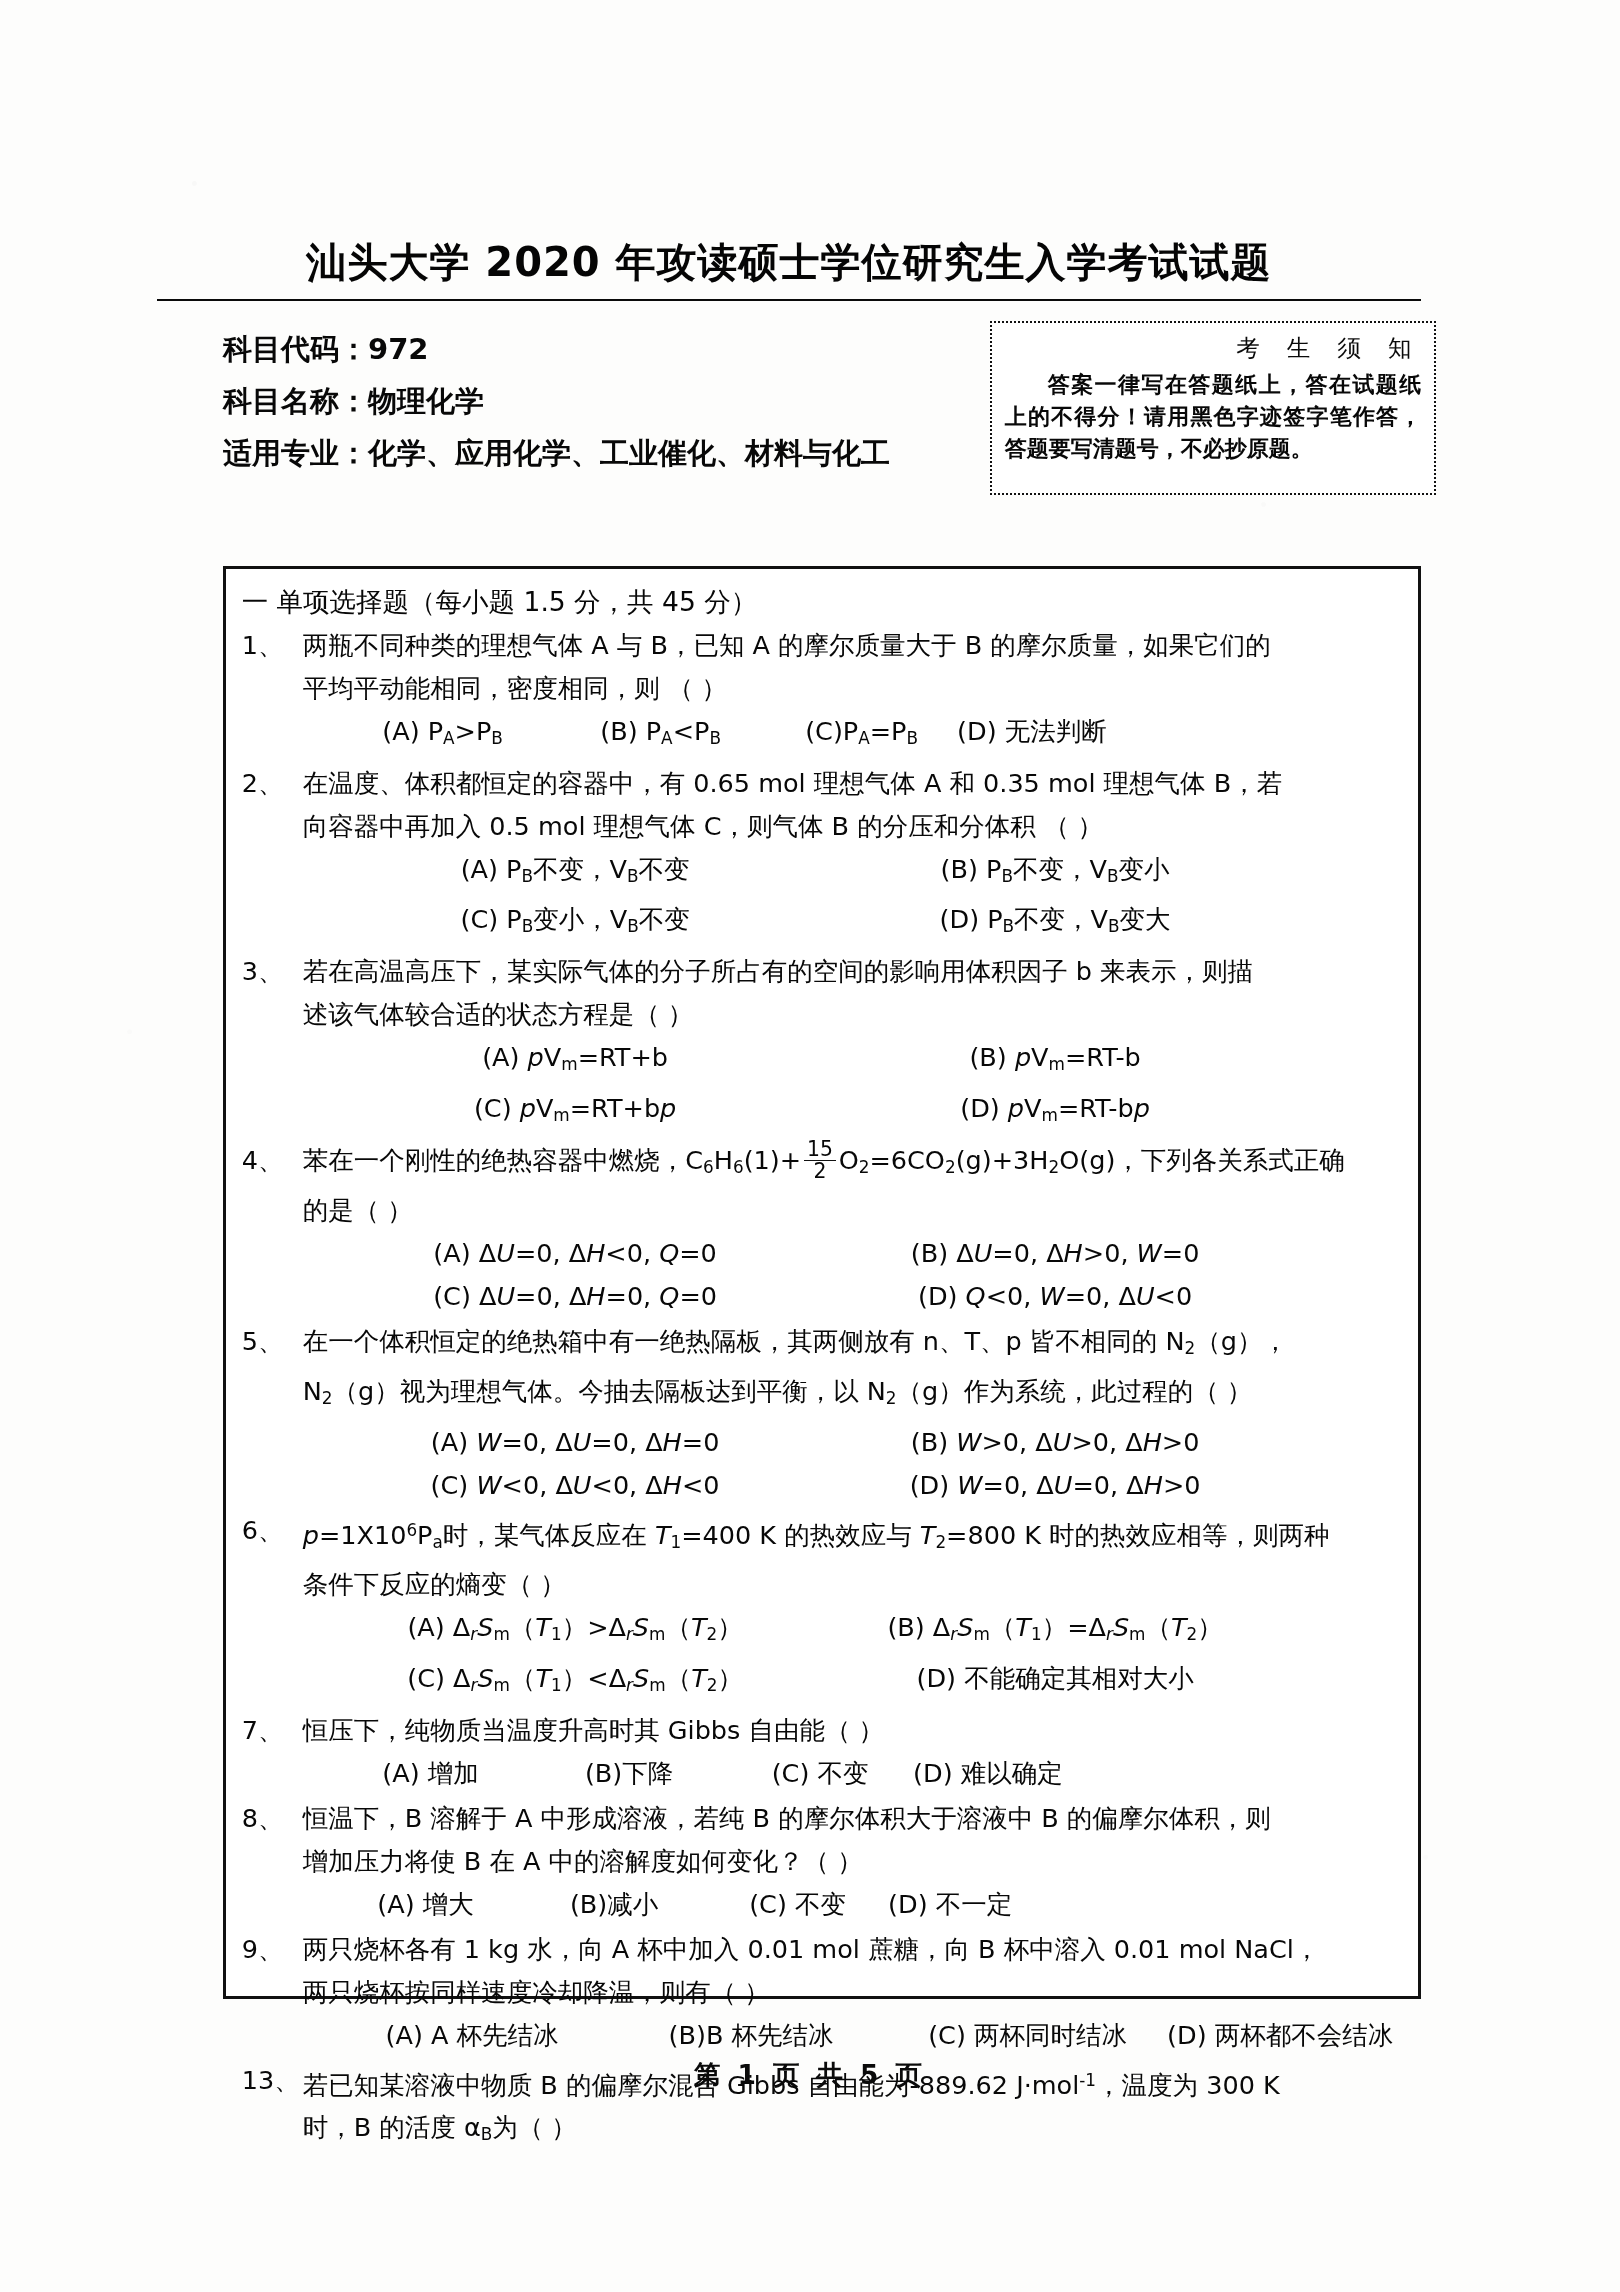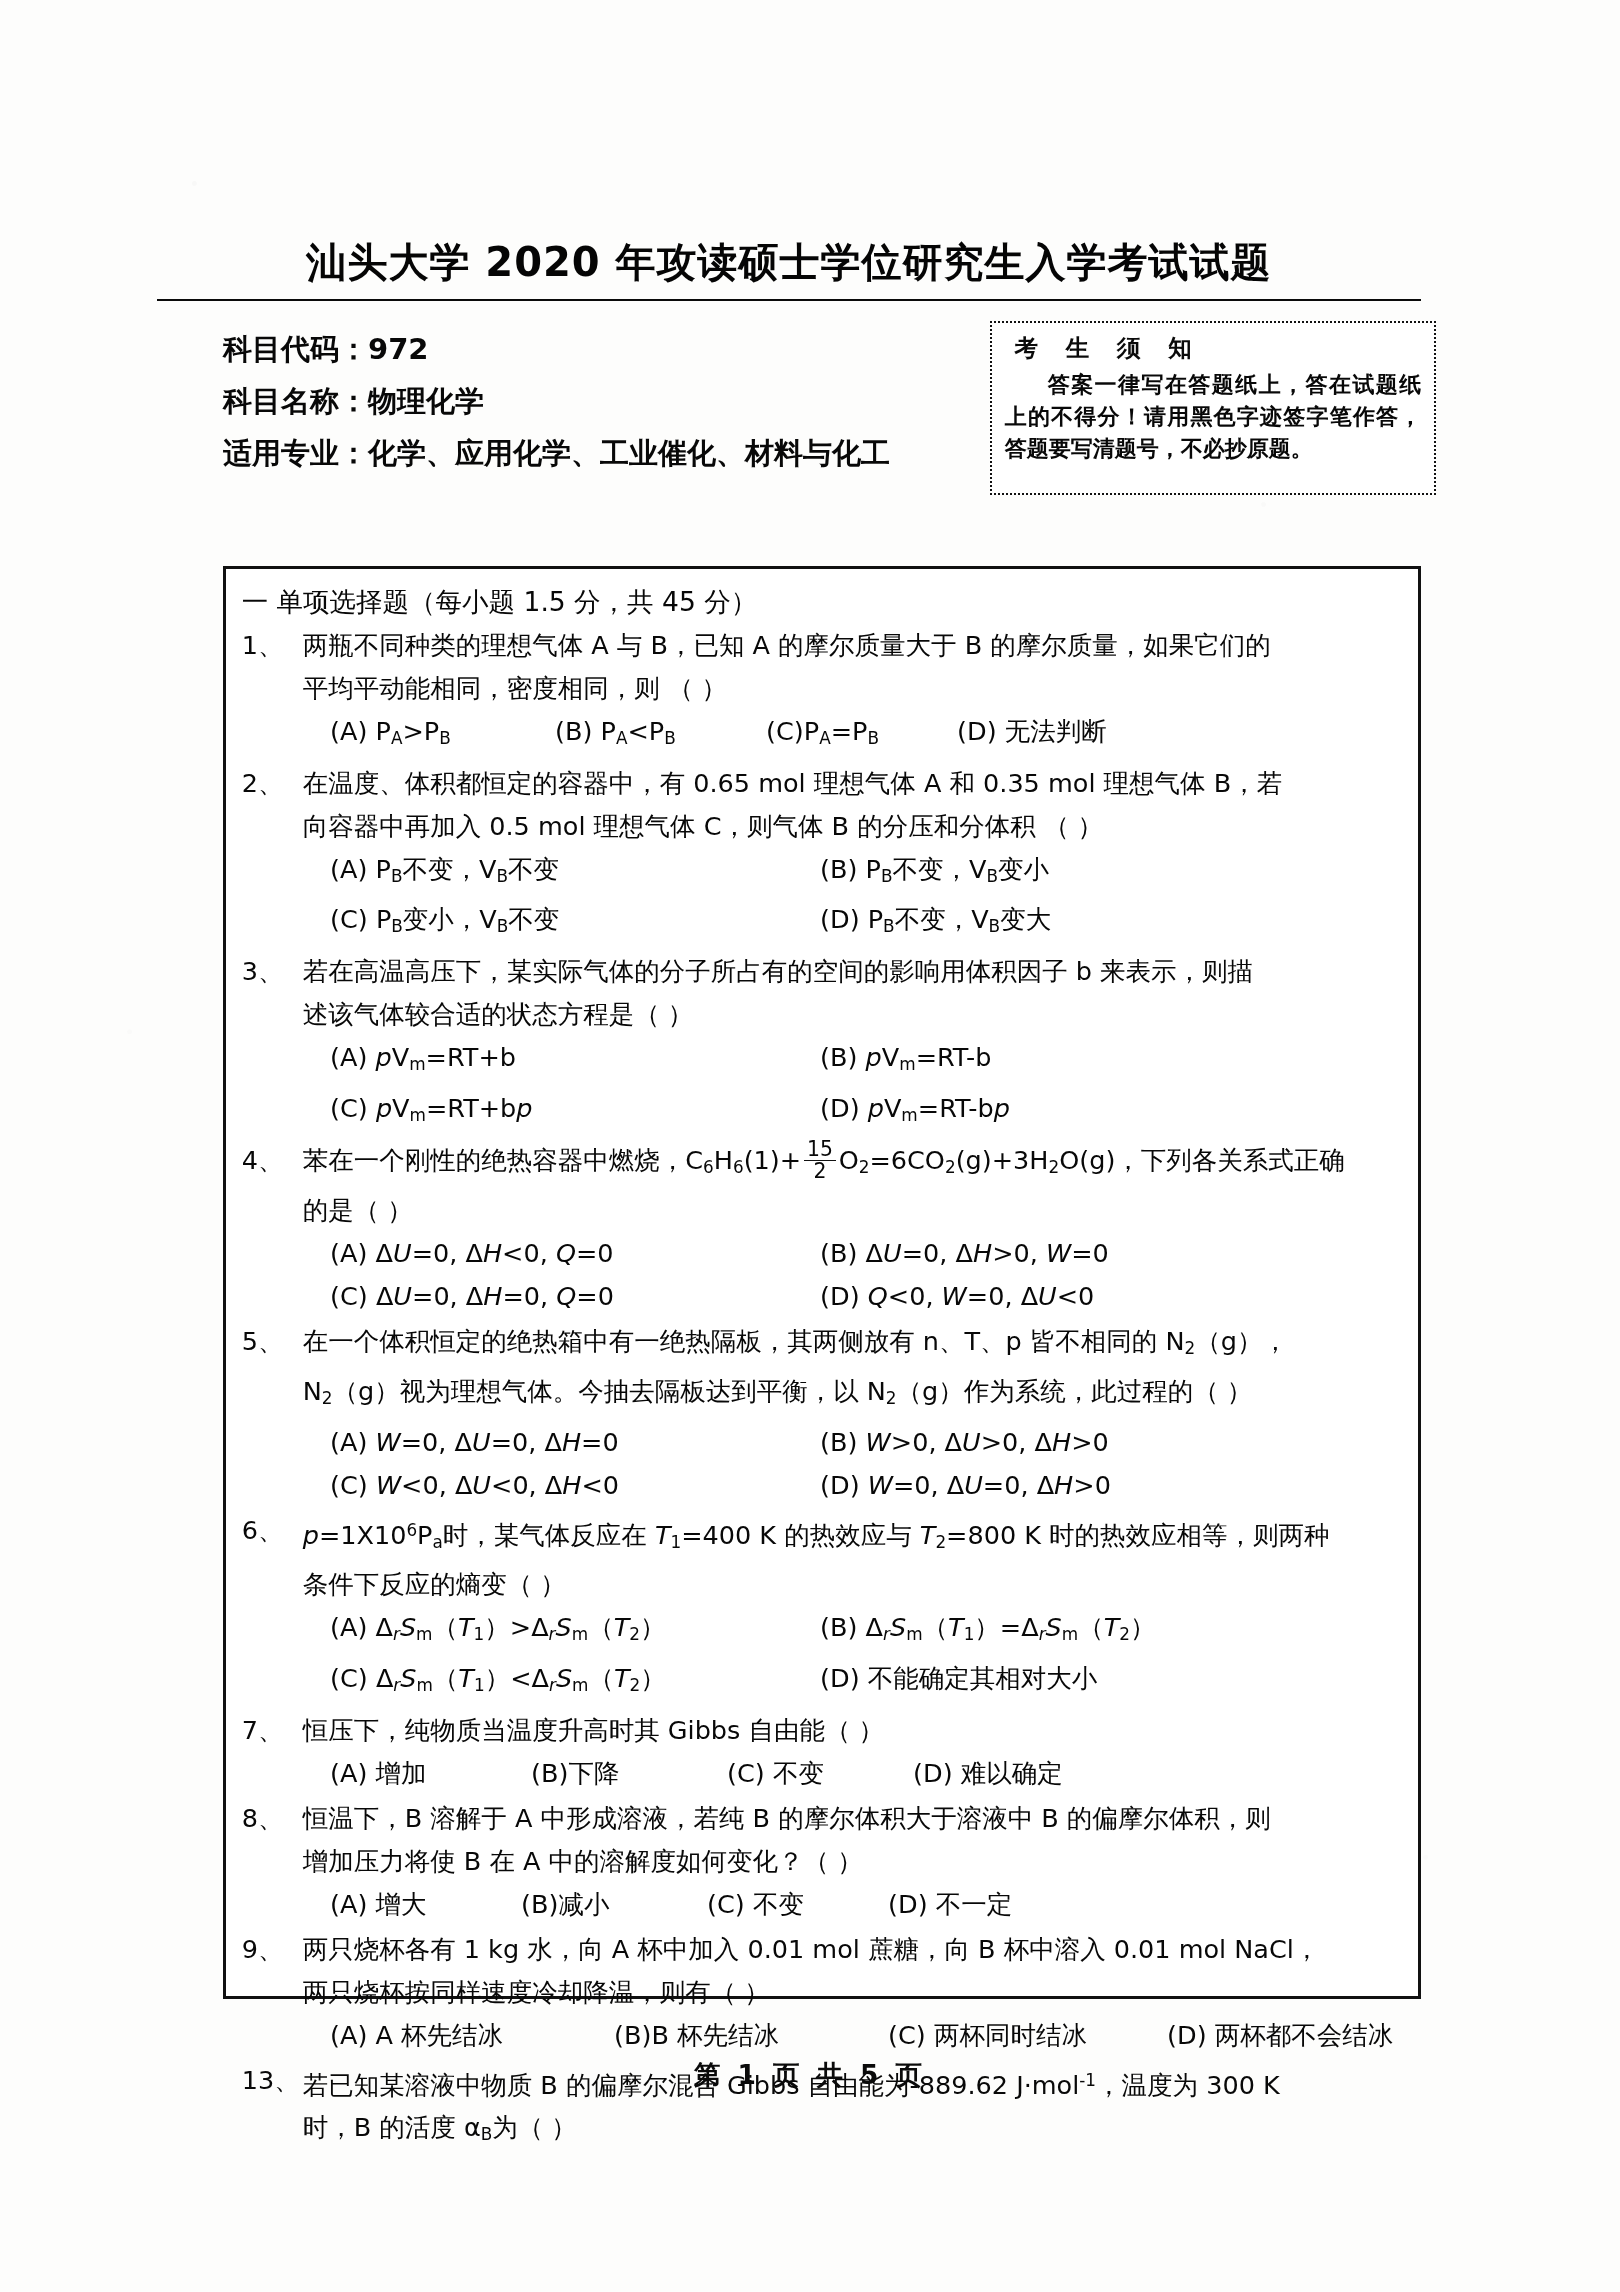--- a/index.html
+++ b/index.html
@@ -86,23 +86,23 @@
     left: 990px;
     top: 321px;
     width: 446px;
     height: 174px;
     border: 2.9px dotted #111;
     box-sizing: border-box;
     padding: 8.8px 12.7px 3.9px 12.7px;
     background: #fff;
   }
   .notice-title {
-    text-align: left;
-    font-family: "DejaVu Sans", sans-serif;
-    font-weight: bold;
+    text-align: right;
+    font-family: "DejaVu Sans", sans-serif;
+    font-weight: normal;
     font-size: 23.5px;
     letter-spacing: 9.8px;
     padding-left: 9.8px;
     margin-bottom: 4.9px;
   }
   .notice-body {
     font-family: "DejaVu Sans", sans-serif;
     font-weight: 600;
     font-size: 22px;
     line-height: 32px;
@@ -160,21 +160,21 @@
   
   .opts {
     display: flex;
     font-size: 25.5px;
     line-height: 43px;
     font-family: "DejaVu Sans", sans-serif;
     padding-left: 27.4px;
     color: #080808;
     white-space: nowrap;
   }
-  .opts .opt { flex: 0 0 auto; }
+  .opts .opt { flex: 0 0 auto; text-align: center; }
 
   
   .opts.two .opt:nth-child(1) { width: 490px; }
   .opts.two .opt:nth-child(2) { width: 470px; }
 
   
   .opts.four-a .opt:nth-child(1) { width: 225px; }
   .opts.four-a .opt:nth-child(2) { width: 211px; }
   .opts.four-a .opt:nth-child(3) { width: 191px; }
 

